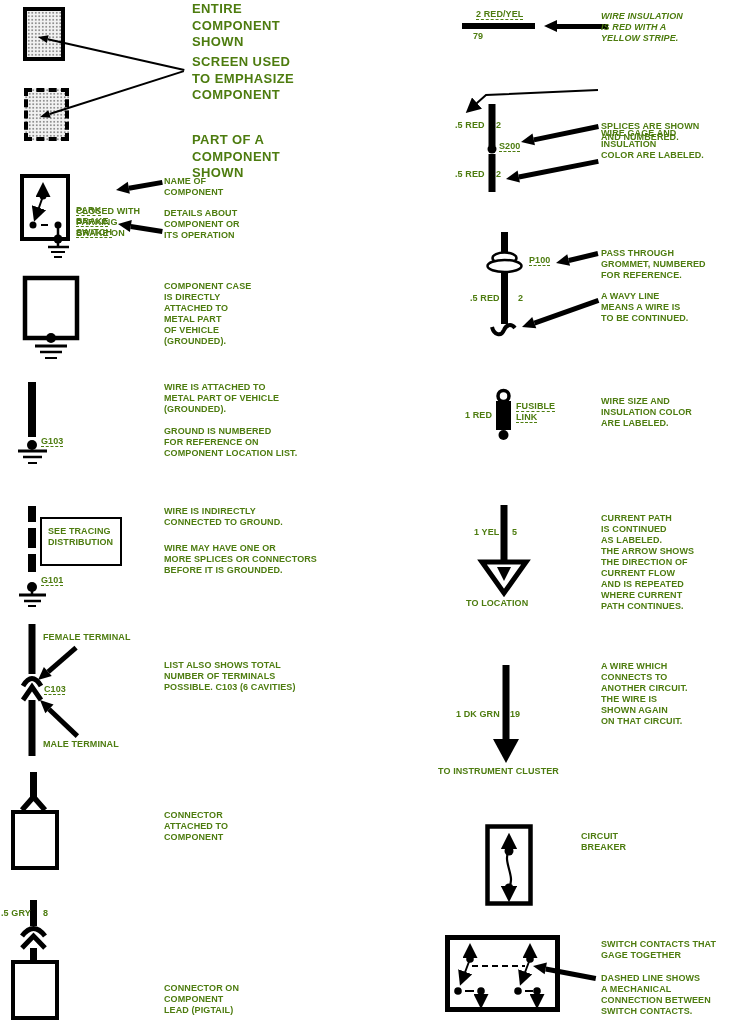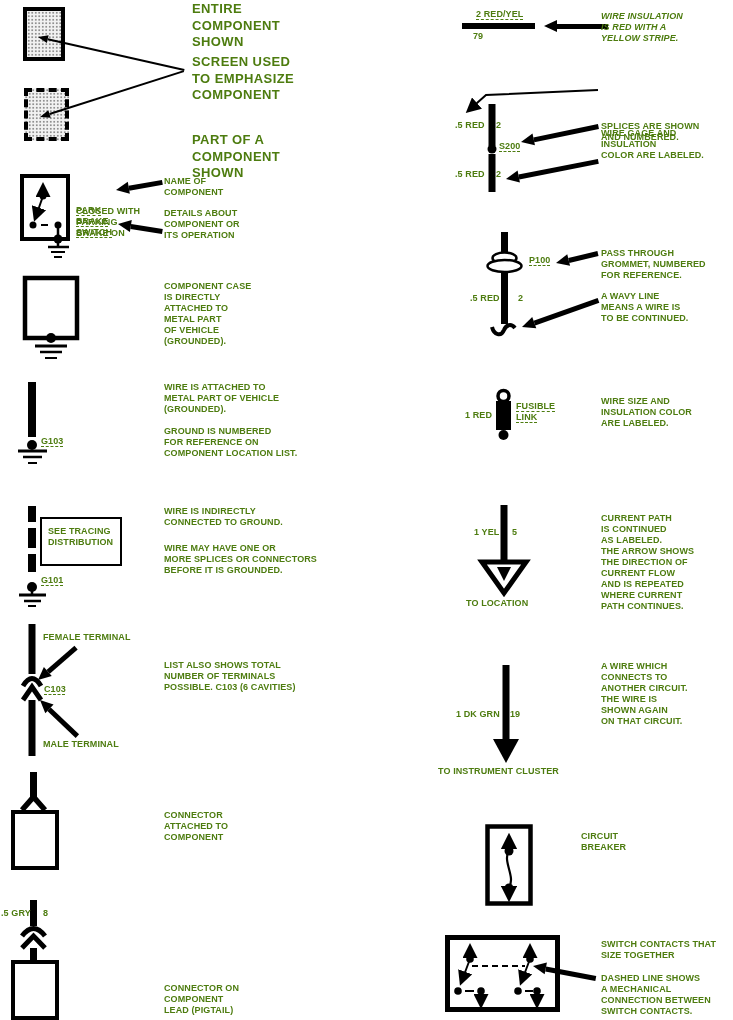--- a/index.html
+++ b/index.html
@@ -318,19 +318,19 @@
     <line x1="80" y1="56" x2="88" y2="56" stroke="#000" stroke-width="2"></line>
     <circle cx="92" cy="56" r="3.8" fill="#000"></circle>
     <line x1="92" y1="60" x2="92" y2="71" stroke="#000" stroke-width="2" marker-end="url(#ah)"></line>
     <line x1="27" y1="31" x2="80" y2="31" stroke="#000" stroke-width="2" stroke-dasharray="6 4"></line>
   </svg>
   <div class="arrow" style="left:533px;top:966px;width:64px;transform:translateY(-50%) rotate(10.8deg);">
       <span class="head"></span>
       <span class="shaft"></span>
     </div>
   <div class="t" style="left:601px;top:939px;">SWITCH CONTACTS THAT
-SIZE TOGETHER</div>
+GAGE TOGETHER</div>
   <div class="t" style="left:601px;top:973px;">DASHED LINE SHOWS
 A MECHANICAL
 CONNECTION BETWEEN
 SWITCH CONTACTS.</div>
 
 </div>
 
 </body></html>

